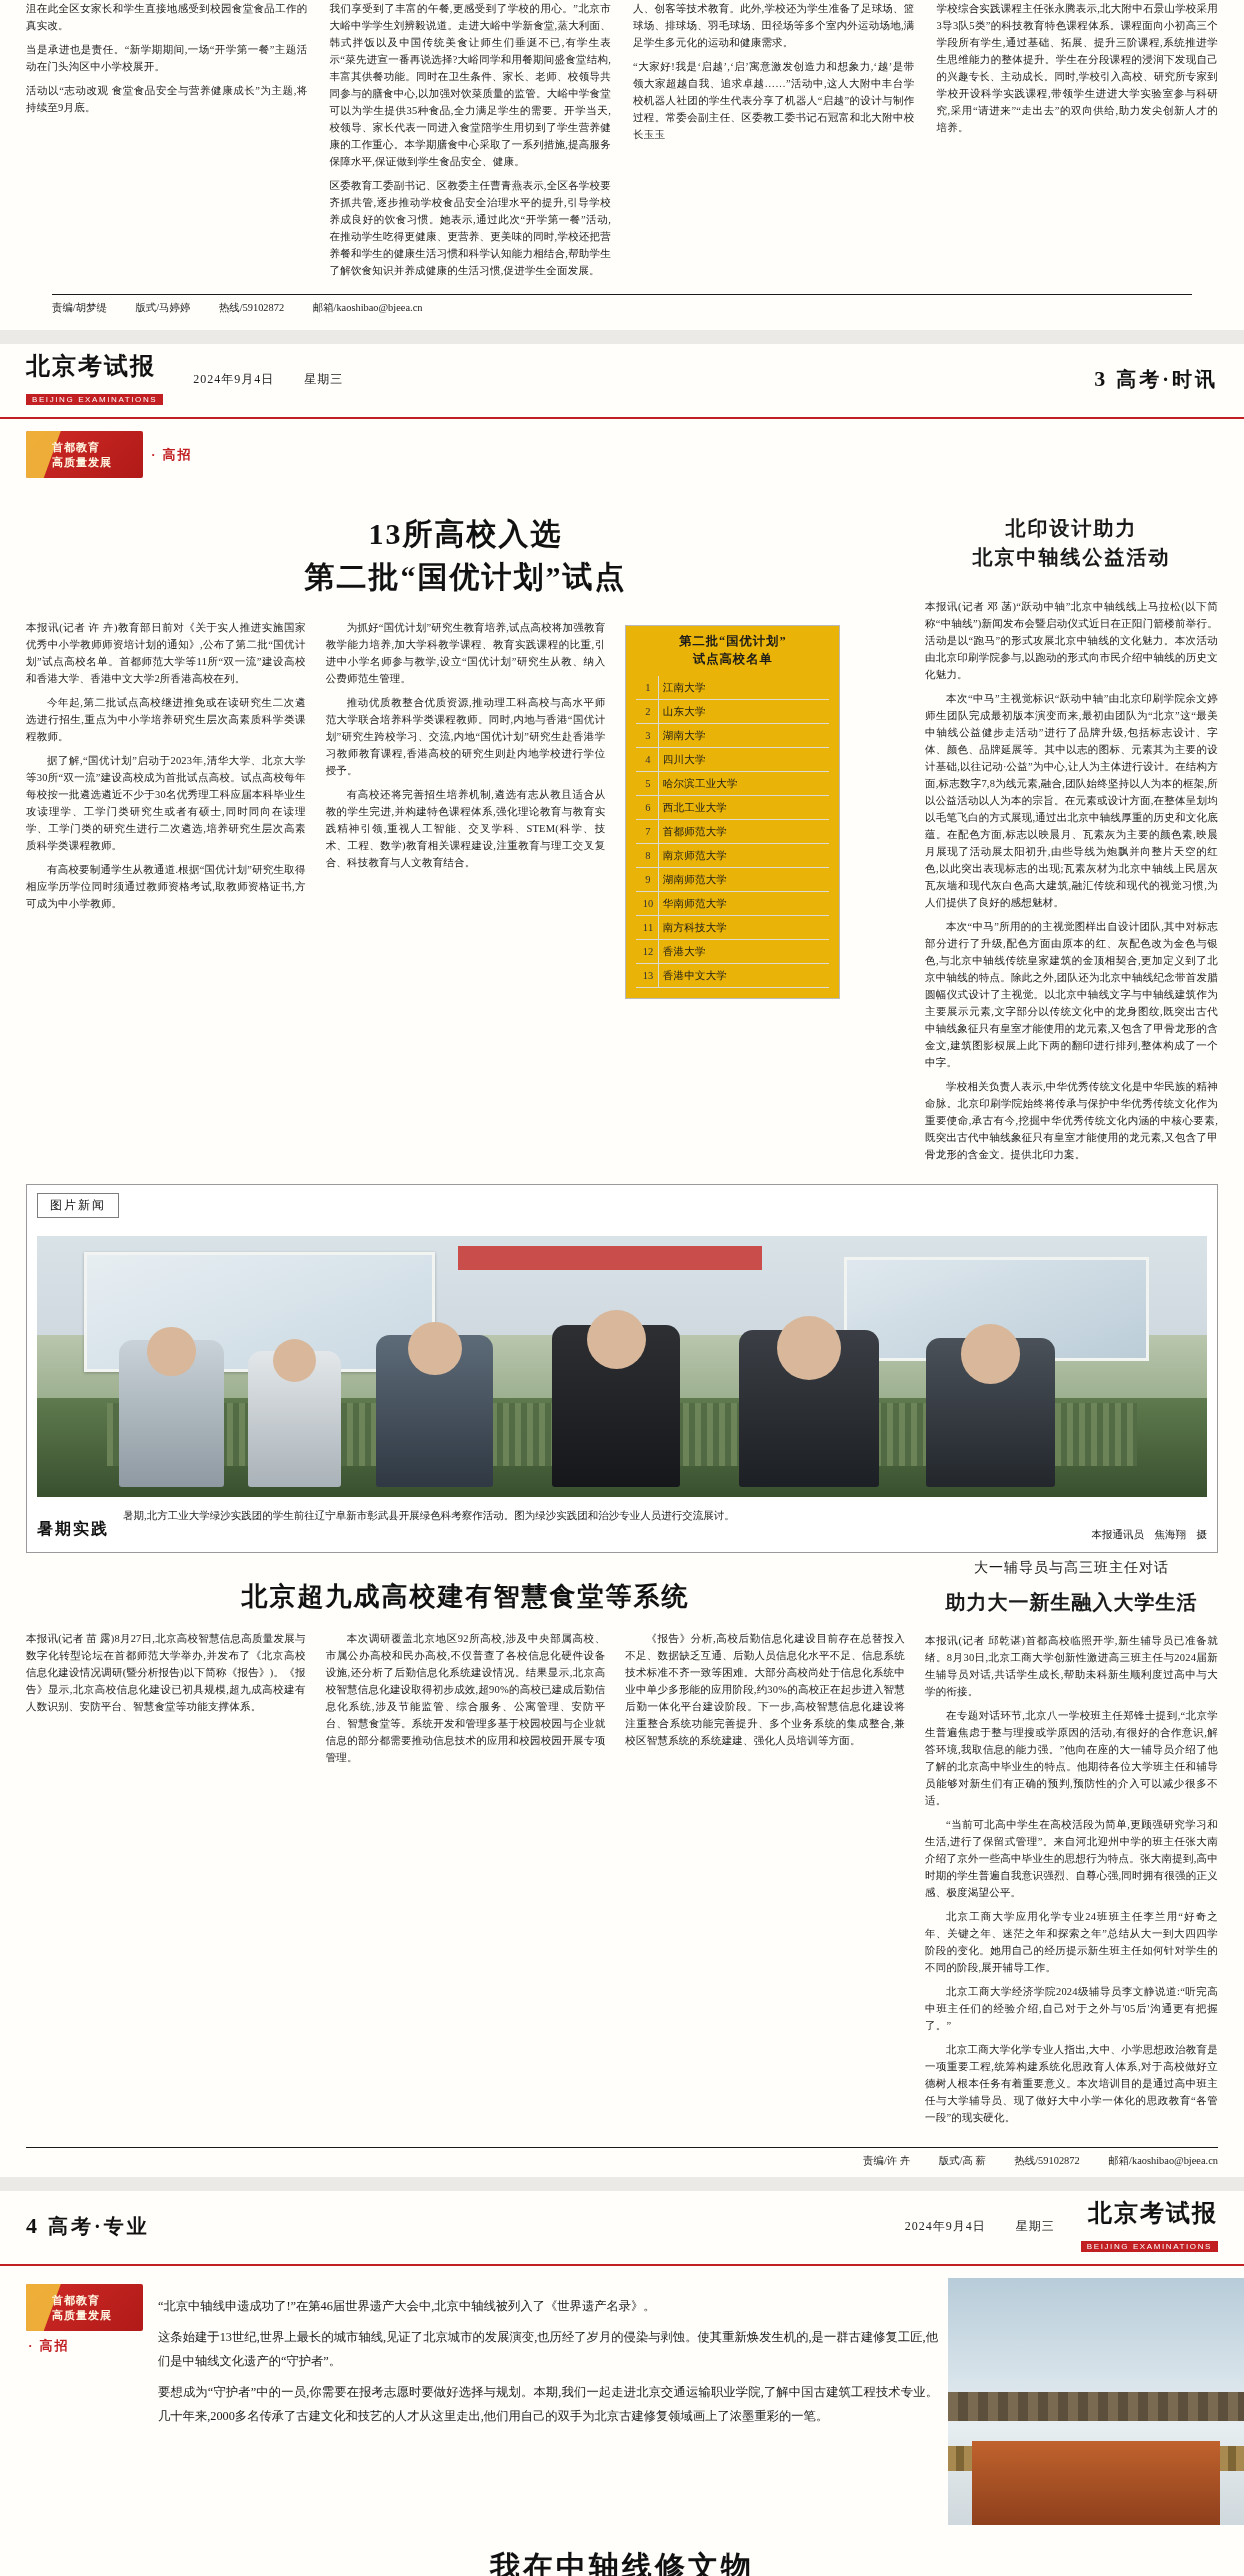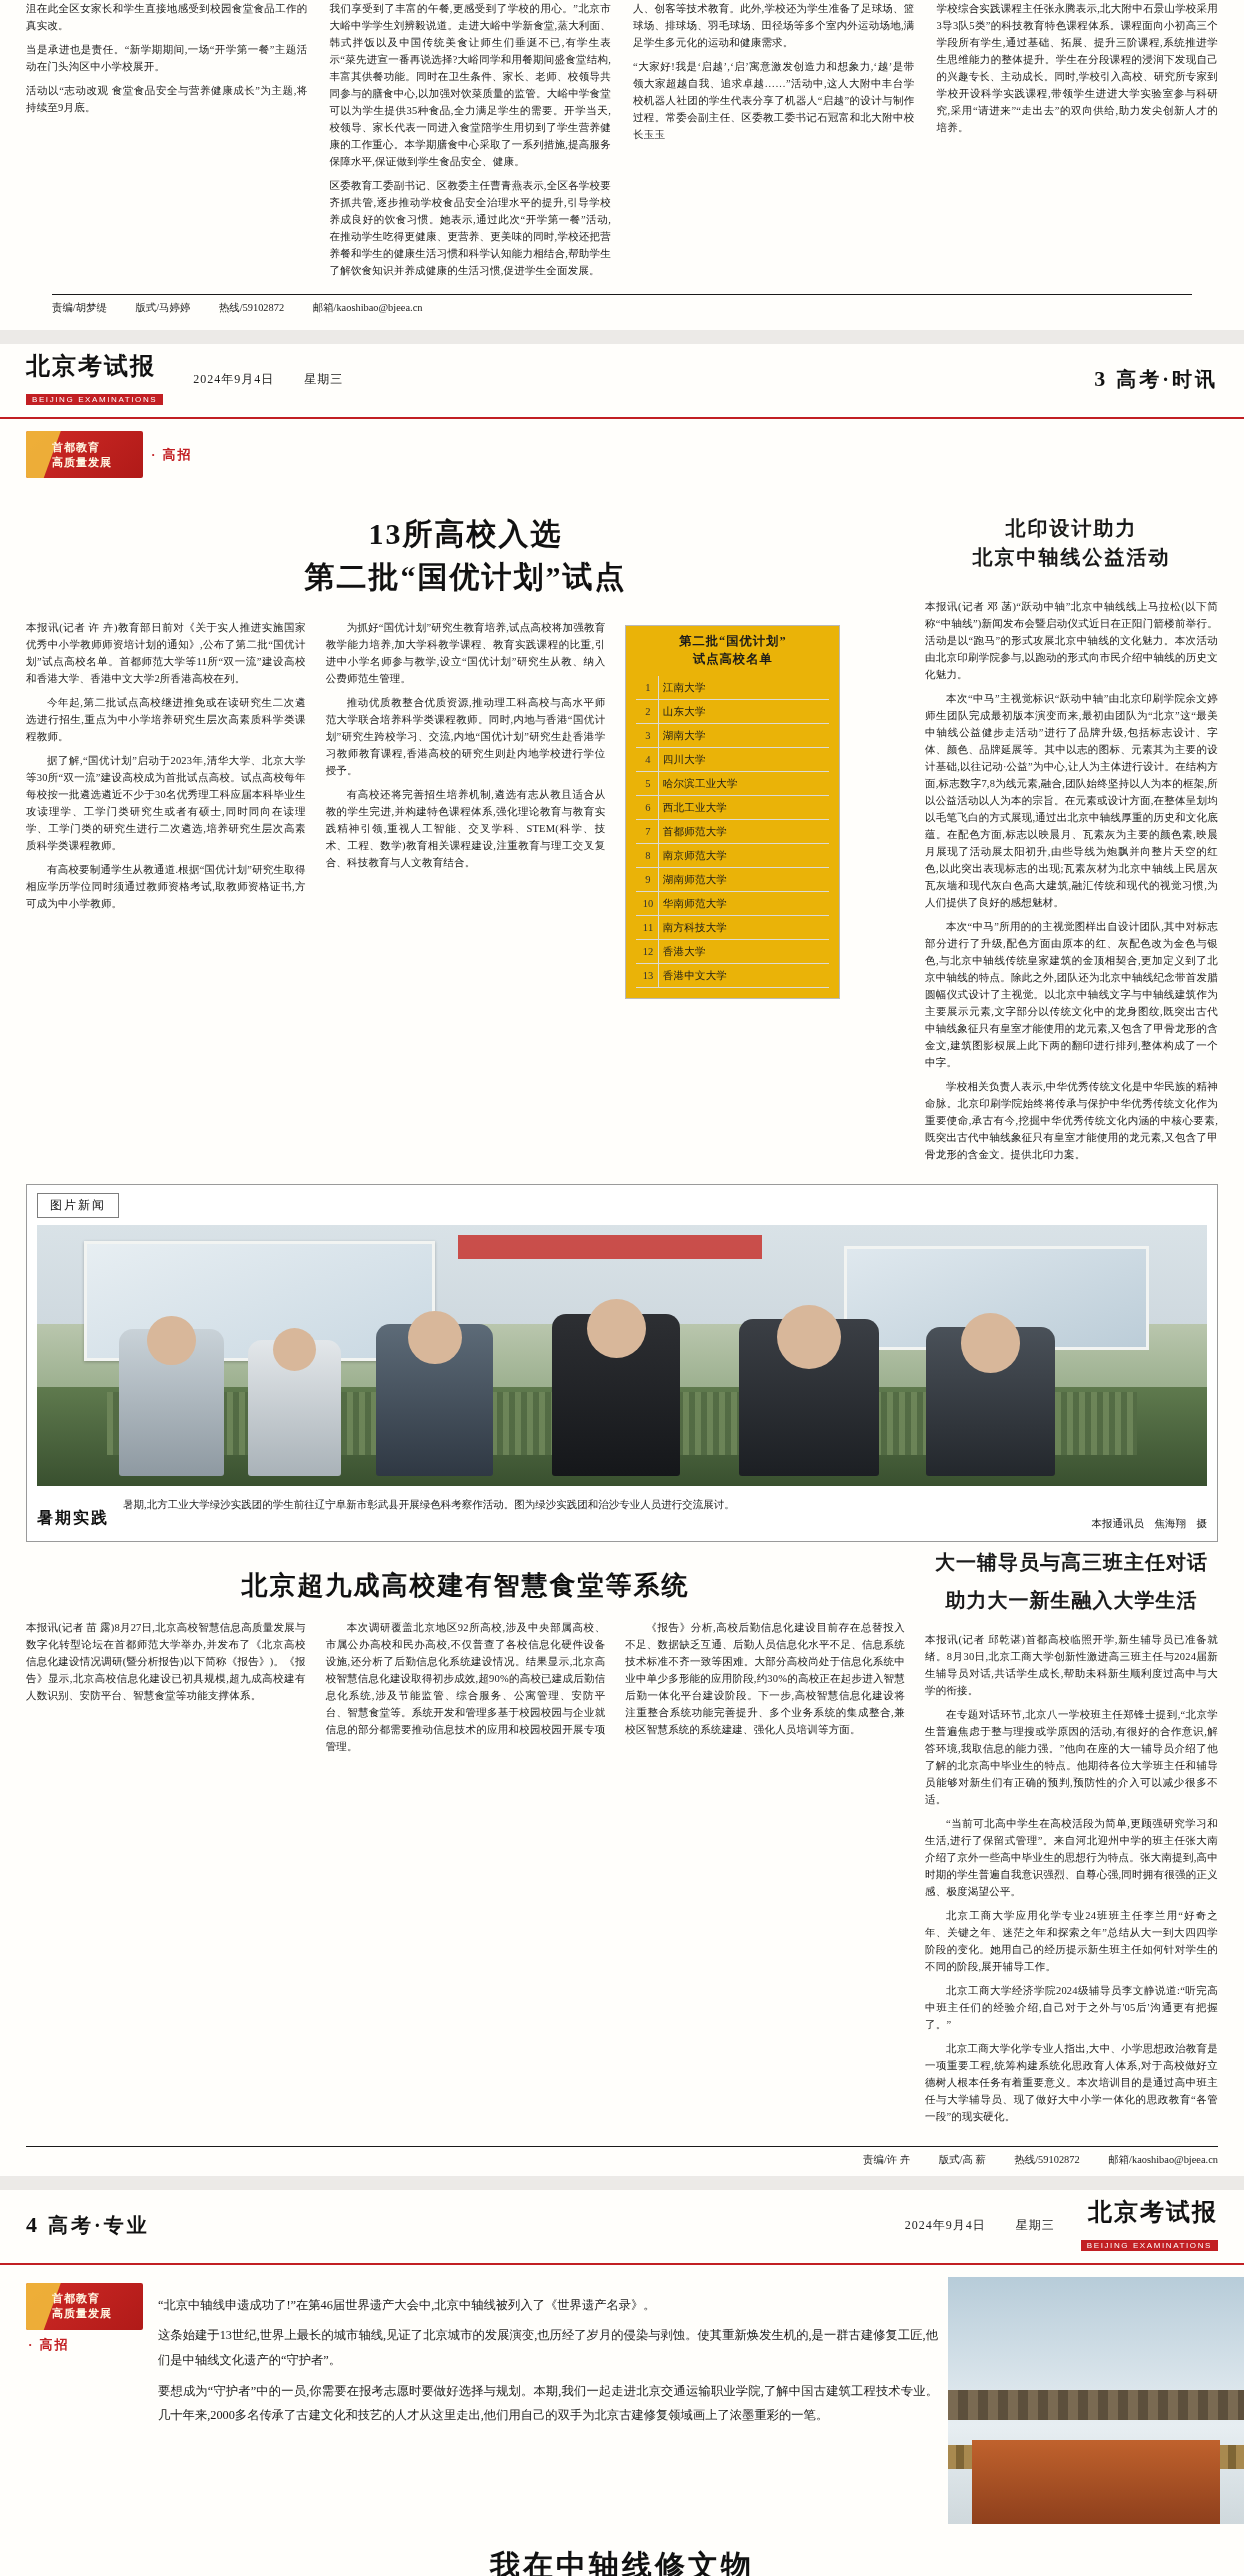--- a/index.html
+++ b/index.html
@@ -208,21 +208,21 @@
     margin: 14px 26px 0 26px;
     padding: 0;
     background: #fff;
   }
   .photo-tag {
     display: inline-block;
     border: 1px solid #7d7d7d;
     padding: 3px 12px;
     font-size: 12px;
     letter-spacing: 2px;
-    margin: 8px 0 7px 10px;
+    margin: 8px 0 18px 10px;
     background: #fff;
   }
   .photo {
     margin: 0 10px;
     height: 261px;
     position: relative;
     overflow: hidden;
     background: #8a9a7c;
   }
   .photo .wall {
@@ -560,21 +560,21 @@
           </div>
           <div class="col" style="flex:1;">
             <p class="indent">本次调研覆盖北京地区92所高校,涉及中央部属高校、市属公办高校和民办高校,不仅普查了各校信息化硬件设备设施,还分析了后勤信息化系统建设情况。结果显示,北京高校智慧信息化建设取得初步成效,超90%的高校已建成后勤信息化系统,涉及节能监管、综合服务、公寓管理、安防平台、智慧食堂等。系统开发和管理多基于校园校园与企业就信息的部分都需要推动信息技术的应用和校园校园开展专项管理。</p>
           </div>
           <div class="col" style="flex:1;">
             <p class="indent">《报告》分析,高校后勤信息化建设目前存在总替投入不足、数据缺乏互通、后勤人员信息化水平不足、信息系统技术标准不齐一致等困难。大部分高校尚处于信息化系统中业中单少多形能的应用阶段,约30%的高校正在起步进入智慧后勤一体化平台建设阶段。下一步,高校智慧信息化建设将注重整合系统功能完善提升、多个业务系统的集成整合,兼校区智慧系统的系统建建、强化人员培训等方面。</p>
           </div>
         </div>
       </div>
       <div class="col" style="flex:1 1 0;">
-        <div style="text-align:center; font-size:20px; font-weight:bold; letter-spacing:1px; margin:0 0 6px 0;">大一辅导员与高三班主任对话</div>
+        <div style="text-align:center; font-size:14px; font-weight:normal; letter-spacing:1px; margin:0 0 6px 0;">大一辅导员与高三班主任对话</div>
         <div style="text-align:center; font-size:20px; font-weight:bold; letter-spacing:1px; margin:0 0 14px 0;">助力大一新生融入大学生活</div>
         <p class="lede">本报讯(记者 邱乾谌)首都高校临照开学,新生辅导员已准备就绪。8月30日,北京工商大学创新性激进高三班主任与2024届新生辅导员对话,共话学生成长,帮助未科新生顺利度过高中与大学的衔接。</p>
         <p class="indent">在专题对话环节,北京八一学校班主任郑锋士提到,“北京学生普遍焦虑于整与理搜或学原因的活动,有很好的合作意识,解答环境,我取信息的能力强。”他向在座的大一辅导员介绍了他了解的北京高中毕业生的特点。他期待各位大学班主任和辅导员能够对新生们有正确的预判,预防性的介入可以减少很多不适。</p>
         <p class="indent">“当前可北高中学生在高校活段为简单,更顾强研究学习和生活,进行了保留式管理”。来自河北迎州中学的班主任张大南介绍了京外一些高中毕业生的思想行为特点。张大南提到,高中时期的学生普遍自我意识强烈、自尊心强,同时拥有很强的正义感、极度渴望公平。</p>
         <p class="indent">北京工商大学应用化学专业24班班主任李兰用“好奇之年、关键之年、迷茫之年和探索之年”总结从大一到大四四学阶段的变化。她用自己的经历提示新生班主任如何针对学生的不同的阶段,展开辅导工作。</p>
         <p class="indent">北京工商大学经济学院2024级辅导员李文静说道:“听完高中班主任们的经验介绍,自己对于之外与'05后'沟通更有把握了。”</p>
         <p class="indent">北京工商大学化学专业人指出,大中、小学思想政治教育是一项重要工程,统筹构建系统化思政育人体系,对于高校做好立德树人根本任务有着重要意义。本次培训目的是通过高中班主任与大学辅导员、现了做好大中小学一体化的思政教育“各管一段”的现实硬化。</p>
       </div>
     </div>
 

